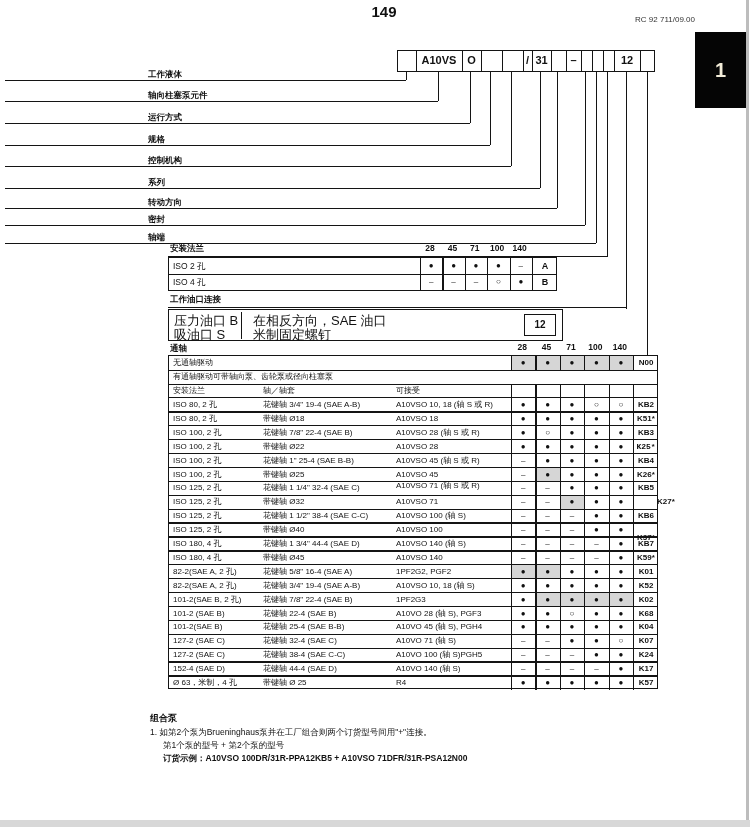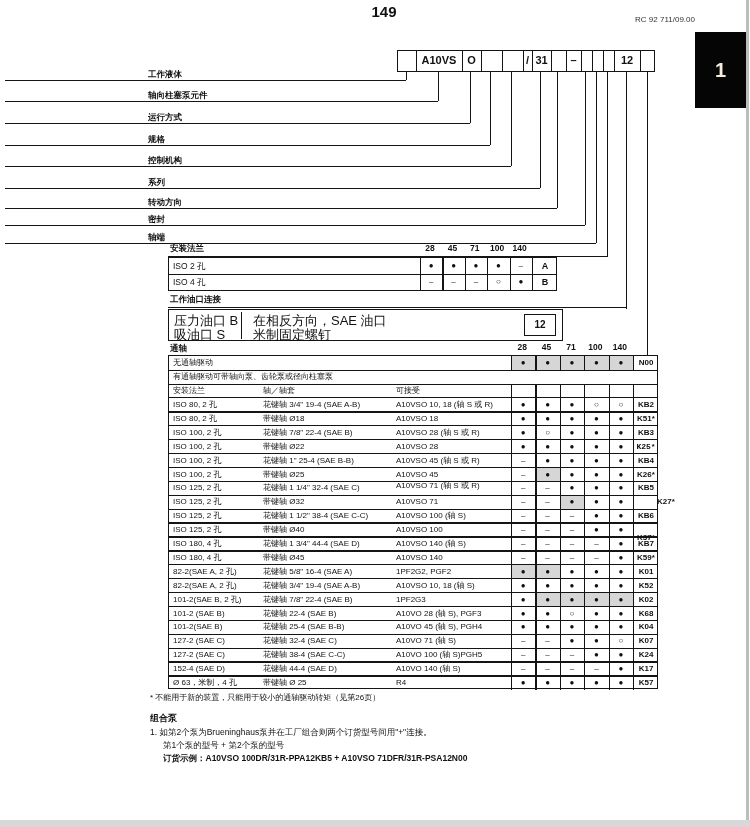--- a/index.html
+++ b/index.html
@@ -403,19 +403,18 @@
       <div class="rowtxt" style="left: 94px; top: 320px; height: 13.9px; line-height: 13.9px;">带键轴 Ø 25</div>
       <div class="rowtxt" style="left: 227px; top: 320px; height: 13.9px; line-height: 13.9px;">R4</div>
       <div class="mark" style="left: 354.2px; top: 320px; height: 13.9px; line-height: 13.9px;">●</div>
       <div class="mark" style="left: 378.6px; top: 320px; height: 13.9px; line-height: 13.9px;">●</div>
       <div class="mark" style="left: 403px; top: 320px; height: 13.9px; line-height: 13.9px;">●</div>
       <div class="mark" style="left: 427.4px; top: 320px; height: 13.9px; line-height: 13.9px;">●</div>
       <div class="mark" style="left: 451.8px; top: 320px; height: 13.9px; line-height: 13.9px;">●</div>
       <div class="codeb" style="left: 464px; top: 320px; width: 26px; height: 13.9px; line-height: 13.9px;">K57</div>
     </div>
 
-  <div id="footnote">* 不能用于新的装置，只能用于较小的通轴驱动转矩（见第26页）</div>
 
   <div class="seclabel" style="left:150px;top:712px;font-size:9px;">组合泵</div>
   <div class="combline" style="left:150px;top:727px;">1. 如第2个泵为Brueninghaus泵并在工厂组合则两个订货型号间用"+"连接。</div>
   <div class="combline" style="left:163px;top:740px;">第1个泵的型号 + 第2个泵的型号</div>
   <div class="combline" style="left:163px;top:753px;font-weight:bold;">订货示例：A10VSO 100DR/31R-PPA12KB5 + A10VSO 71DFR/31R-PSA12N00</div>
 </div>
 
 </body></html>

